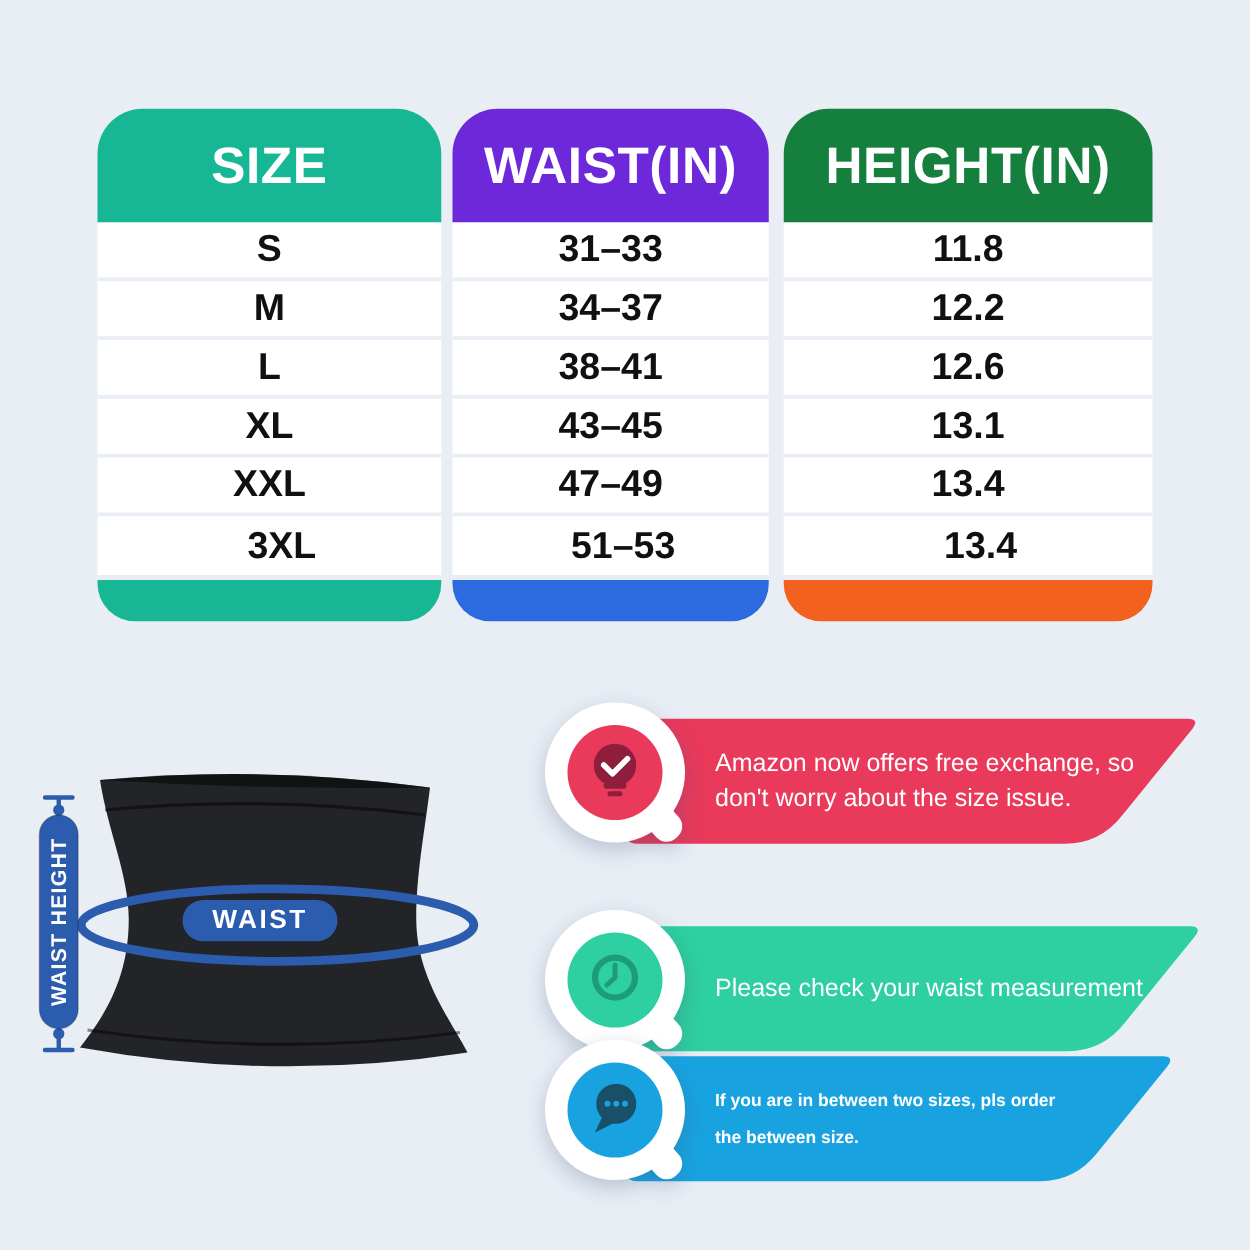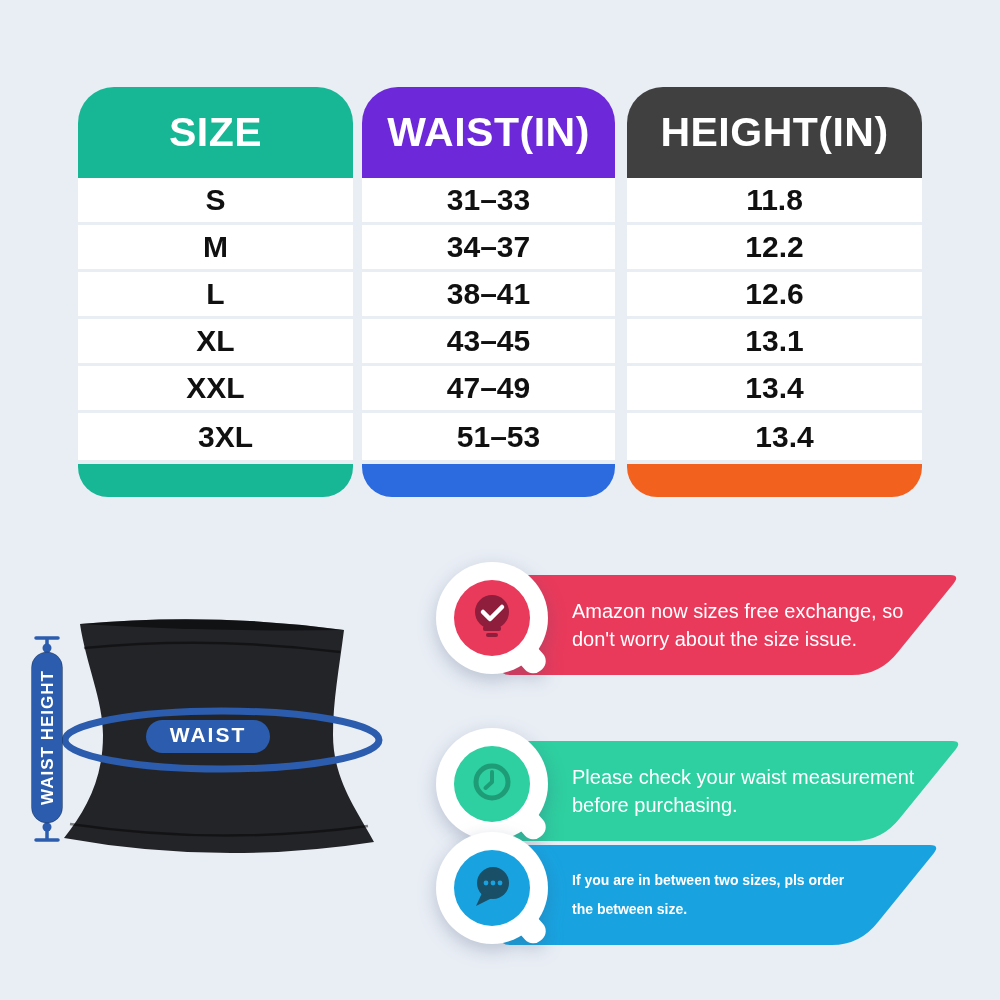--- a/index.html
+++ b/index.html
@@ -66,21 +66,21 @@
       <div class="col-row">34–37</div>
       <div class="col-row">38–41</div>
       <div class="col-row">43–45</div>
       <div class="col-row">47–49</div>
       <div class="col-row">51–53</div>
     </div>
     <div class="col-footer" style="background-color: rgb(44, 106, 224);"></div>
   </div>
 
   <div class="col col-height">
-    <div class="col-header" style="background-color: #404040;">HEIGHT(IN)</div>
+    <div class="col-header" style="background-color: #15803d;">HEIGHT(IN)</div>
     <div class="col-rows">
       <div class="col-row">11.8</div>
       <div class="col-row">12.2</div>
       <div class="col-row">12.6</div>
       <div class="col-row">13.1</div>
       <div class="col-row">13.4</div>
       <div class="col-row">13.4</div>
     </div>
     <div class="col-footer" style="background-color: rgb(243, 97, 30);"></div>
   </div>
@@ -110,42 +110,41 @@
       <text x="37" y="137.5" transform="rotate(-90 37 137.5)" text-anchor="middle" dominant-baseline="central" font-size="17" font-weight="bold" letter-spacing="1" fill="#ffffff">WAIST HEIGHT</text>
     </g>
   </svg>
 
   <div class="callout" style="top:563px;">
     <svg class="banner" width="560" height="125" viewBox="0 0 560 125">
       <path d="M 80 12 L 520 12 Q 530 12 524 20 L 468 89 Q 450 112 422 112 L 80 112
                Q 70 112 70 102 L 70 22 Q 70 12 80 12 Z" fill="#E93A5B"></path>
     </svg>
     <div class="callout-text">
-      <span>Amazon now sizes free exchange, so</span>
+      <span>Amazon now offers free exchange, so</span>
       <span>don't worry about the size issue.</span>
     </div>
     <svg class="badge" width="150" height="150" viewBox="0 0 150 150">
       <rect x="86" y="78" width="24" height="40" rx="11" transform="rotate(-42 98 98)" fill="#ffffff"></rect>
       <circle cx="62" cy="61" r="56" fill="#ffffff"></circle>
       <circle cx="62" cy="61" r="38" fill="#E93A5B"></circle>
       <circle cx="62" cy="55" r="17" fill="#8F1D3C"></circle>
       <rect x="53" y="69" width="18" height="5" rx="2" fill="#8F1D3C"></rect>
       <rect x="56" y="76" width="12" height="4" rx="2" fill="#8F1D3C"></rect>
       <path d="M 53 55 l 7 7 l 12 -12" fill="none" stroke="#ffffff" stroke-width="4.5" stroke-linecap="round" stroke-linejoin="round"></path>
     </svg>
   </div>
 
   <div class="callout" style="top:729px;">
     <svg class="banner" width="560" height="125" viewBox="0 0 560 125">
       <path d="M 80 12 L 522 12 Q 532 12 526 20 L 470 89 Q 452 112 424 112 L 80 112
                Q 70 112 70 102 L 70 22 Q 70 12 80 12 Z" fill="#2ECFA0"></path>
     </svg>
     <div class="callout-text">
       <span>Please check your waist measurement</span>
-      <span>before purchasing.</span>
     </div>
     <svg class="badge" width="150" height="150" viewBox="0 0 150 150">
       <rect x="86" y="78" width="24" height="40" rx="11" transform="rotate(-42 98 98)" fill="#ffffff"></rect>
       <circle cx="62" cy="61" r="56" fill="#ffffff"></circle>
       <circle cx="62" cy="61" r="38" fill="#2ECFA0"></circle>
       <circle cx="62" cy="59" r="16" fill="none" stroke-width="5" stroke="#1E9C77"></circle>
       <path d="M 62 59 V 49 M 62 59 L 55.5 65" fill="none" stroke-width="4" stroke-linecap="round" stroke="#1E9C77"></path>
     </svg>
   </div>
 

